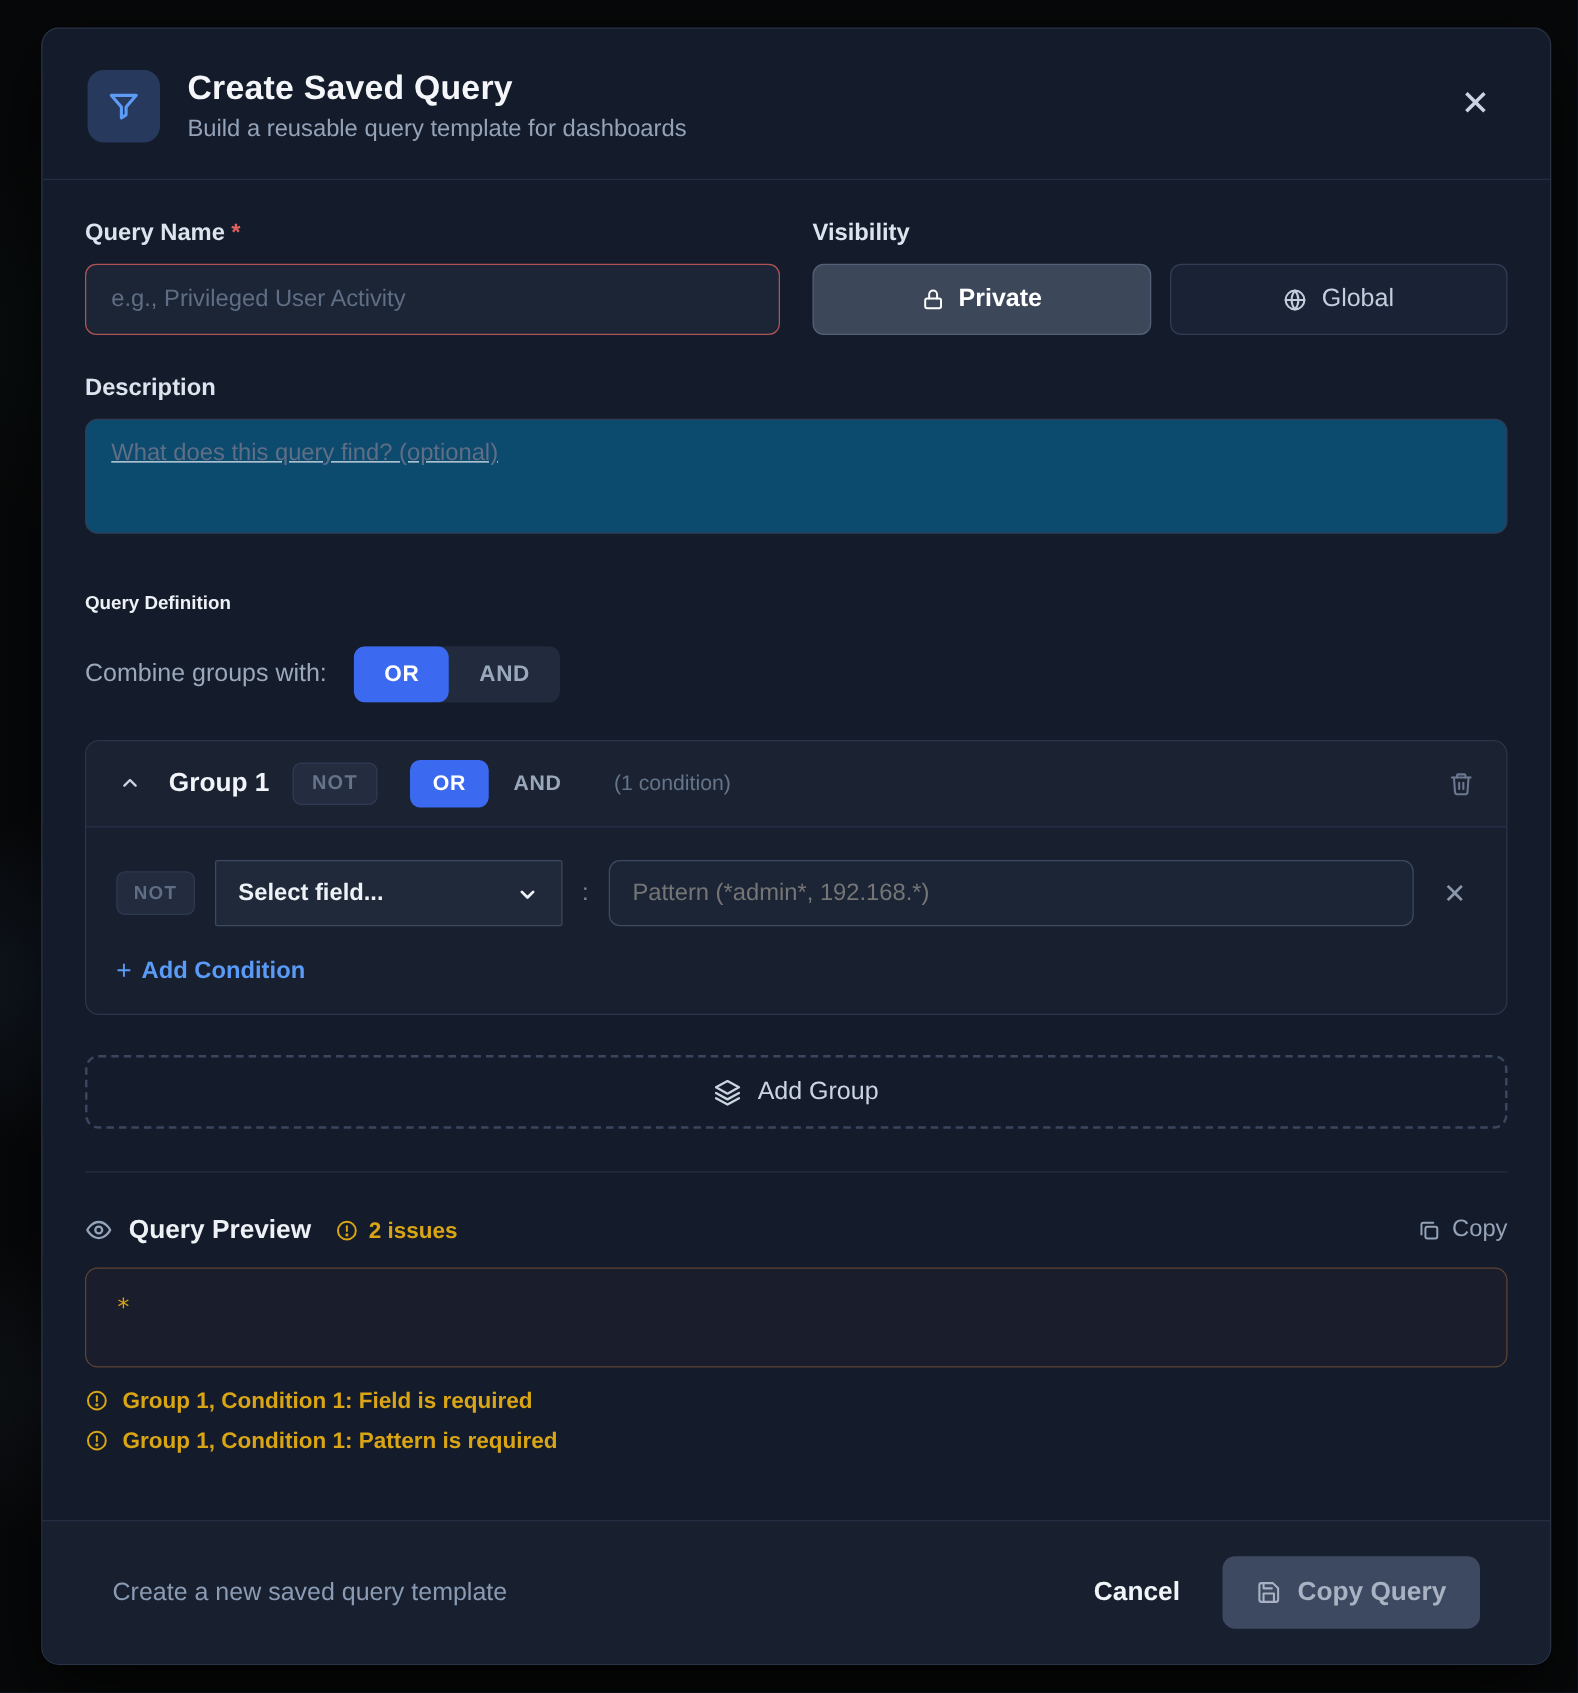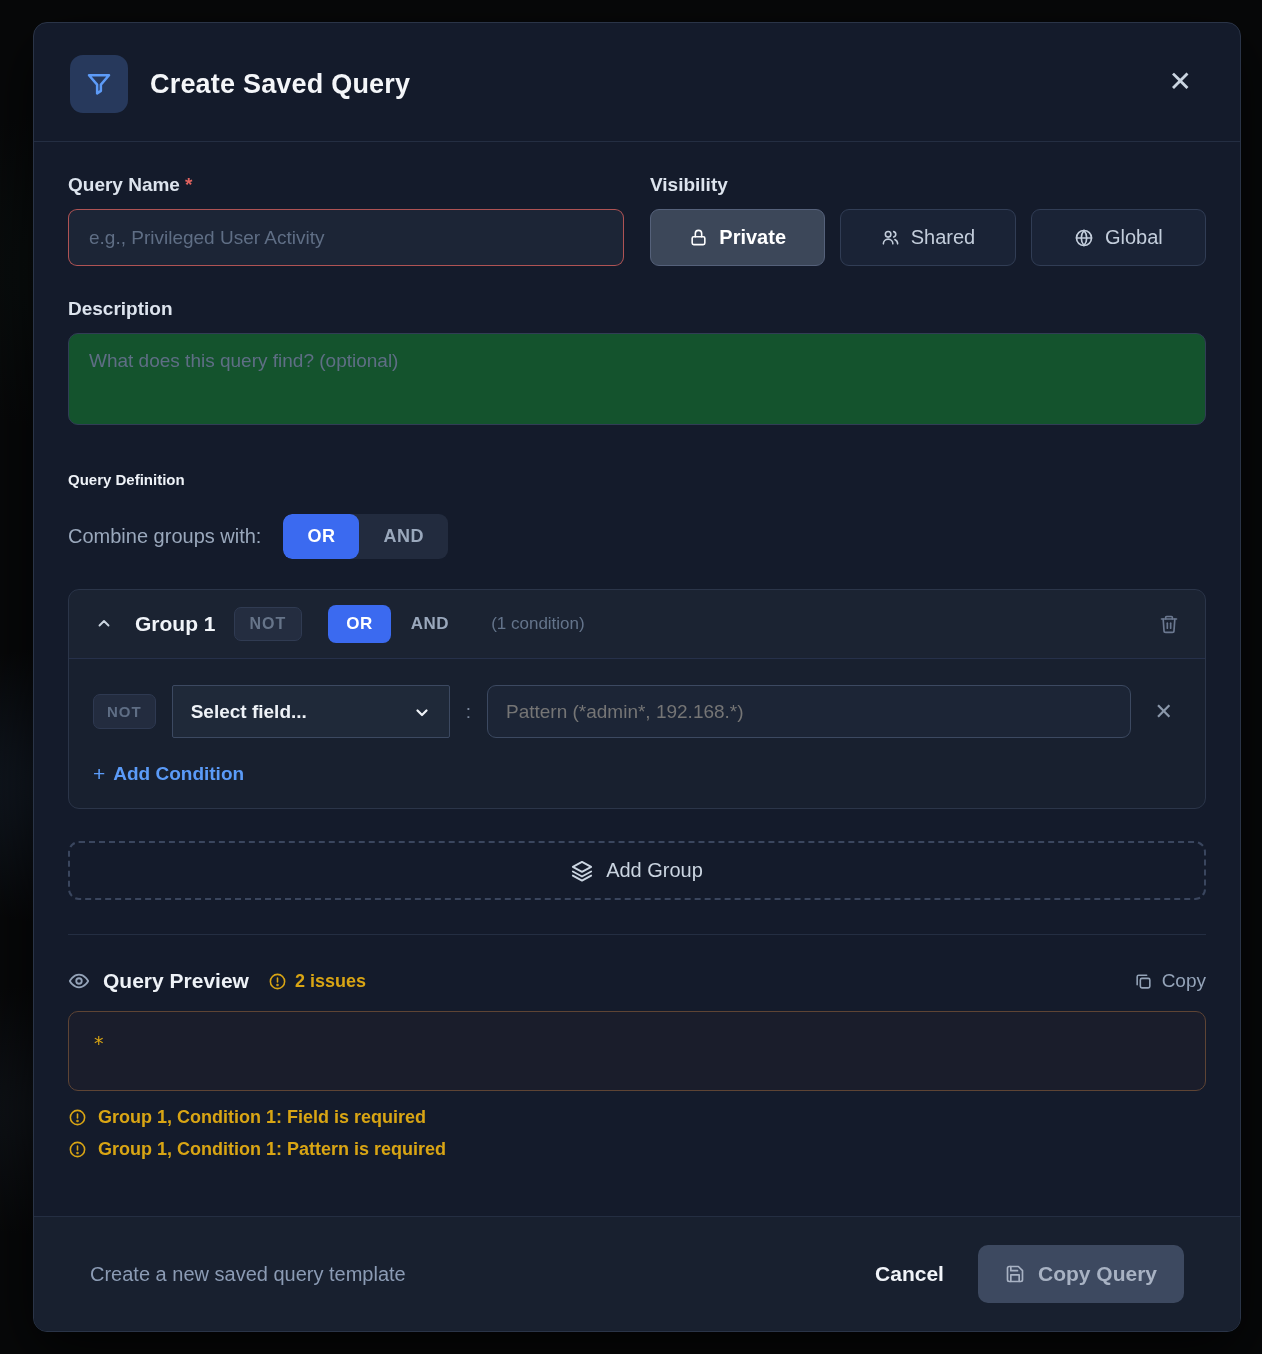--- a/index.html
+++ b/index.html
@@ -83,28 +83,29 @@
   .vis-btn.selected {
     background: #3c4759;
     border-color: #55617a;
     color: #ffffff; font-weight: bold;
   }
   .vis-btn svg { flex: 0 0 auto; }
 
   .desc-block { margin-top: 32px; }
   .desc-area {
     width: 100%; height: 92px;
-    background: #14532d;
+    background: #0c4a6e;
     border: 1px solid #313d55;
     border-radius: 10px;
     color: #e2e8f0; font-size: 19px;
     padding: 16px 20px;
     resize: none;
     font-family: "Liberation Sans", sans-serif;
     outline: none;
+    text-decoration: underline;
   }
 
   .section-title { font-size: 15px; font-weight: bold; color: #eef2f7; margin-top: 42px; }
 
   .combine-row { display: flex; align-items: center; gap: 22px; margin-top: 26px; }
   .combine-label { font-size: 20px; color: #9aa8bc; }
   .seg-control {
     display: inline-flex; background: #222b3e; border-radius: 9px; overflow: hidden;
   }
   .seg-btn {
@@ -245,20 +246,21 @@
   <div class="modal-header">
     <div class="icon-tile">
       <span>
         <svg width="30" height="30" viewBox="0 0 24 24" fill="none" stroke="#5d9bf7" stroke-width="2" stroke-linecap="round" stroke-linejoin="round">
           <path d="M4 5h16l-6.5 7.5v5l-3 2v-7z"></path>
         </svg>
       </span>
     </div>
     <div>
       <div class="header-title">Create Saved Query</div>
+      <div class="header-sub">Build a reusable query template for dashboards</div>
     </div>
     <button class="close-btn">
       <span>✕</span>
     </button>
   </div>
 
   <div class="modal-body">
 
     <div class="row-two">
       <div class="col">
@@ -272,31 +274,20 @@
         <div class="field-label">Visibility</div>
         <div class="vis-row">
           <button class="vis-btn selected">
             <span>
               <svg width="19" height="19" viewBox="0 0 24 24" fill="none" stroke="#ffffff" stroke-width="2" stroke-linecap="round" stroke-linejoin="round">
                 <rect x="4" y="11" width="16" height="10" rx="2"></rect>
                   <path d="M8 11V7a4 4 0 0 1 8 0v4"></path>
               </svg>
             </span>
             <span>Private</span>
-          </button>
-          <button class="vis-btn">
-            <span>
-              <svg width="19" height="19" viewBox="0 0 24 24" fill="none" stroke="#c3cddb" stroke-width="2" stroke-linecap="round" stroke-linejoin="round">
-                <circle cx="9" cy="8" r="3.5"></circle>
-                  <path d="M3 20c0-3.3 2.7-6 6-6s6 2.7 6 6"></path>
-                  <path d="M16 4.6a3.5 3.5 0 0 1 0 6.8"></path>
-                  <path d="M17.5 14.5c2 1 3.5 3 3.5 5.5"></path>
-              </svg>
-            </span>
-            <span>Shared</span>
           </button>
           <button class="vis-btn">
             <span>
               <svg width="20" height="20" viewBox="0 0 24 24" fill="none" stroke="#c3cddb" stroke-width="2" stroke-linecap="round" stroke-linejoin="round">
                 <circle cx="12" cy="12" r="9"></circle>
                   <path d="M3 12h18"></path>
                   <path d="M12 3a14 14 0 0 1 0 18a14 14 0 0 1 0-18"></path>
               </svg>
             </span>
             <span>Global</span>

